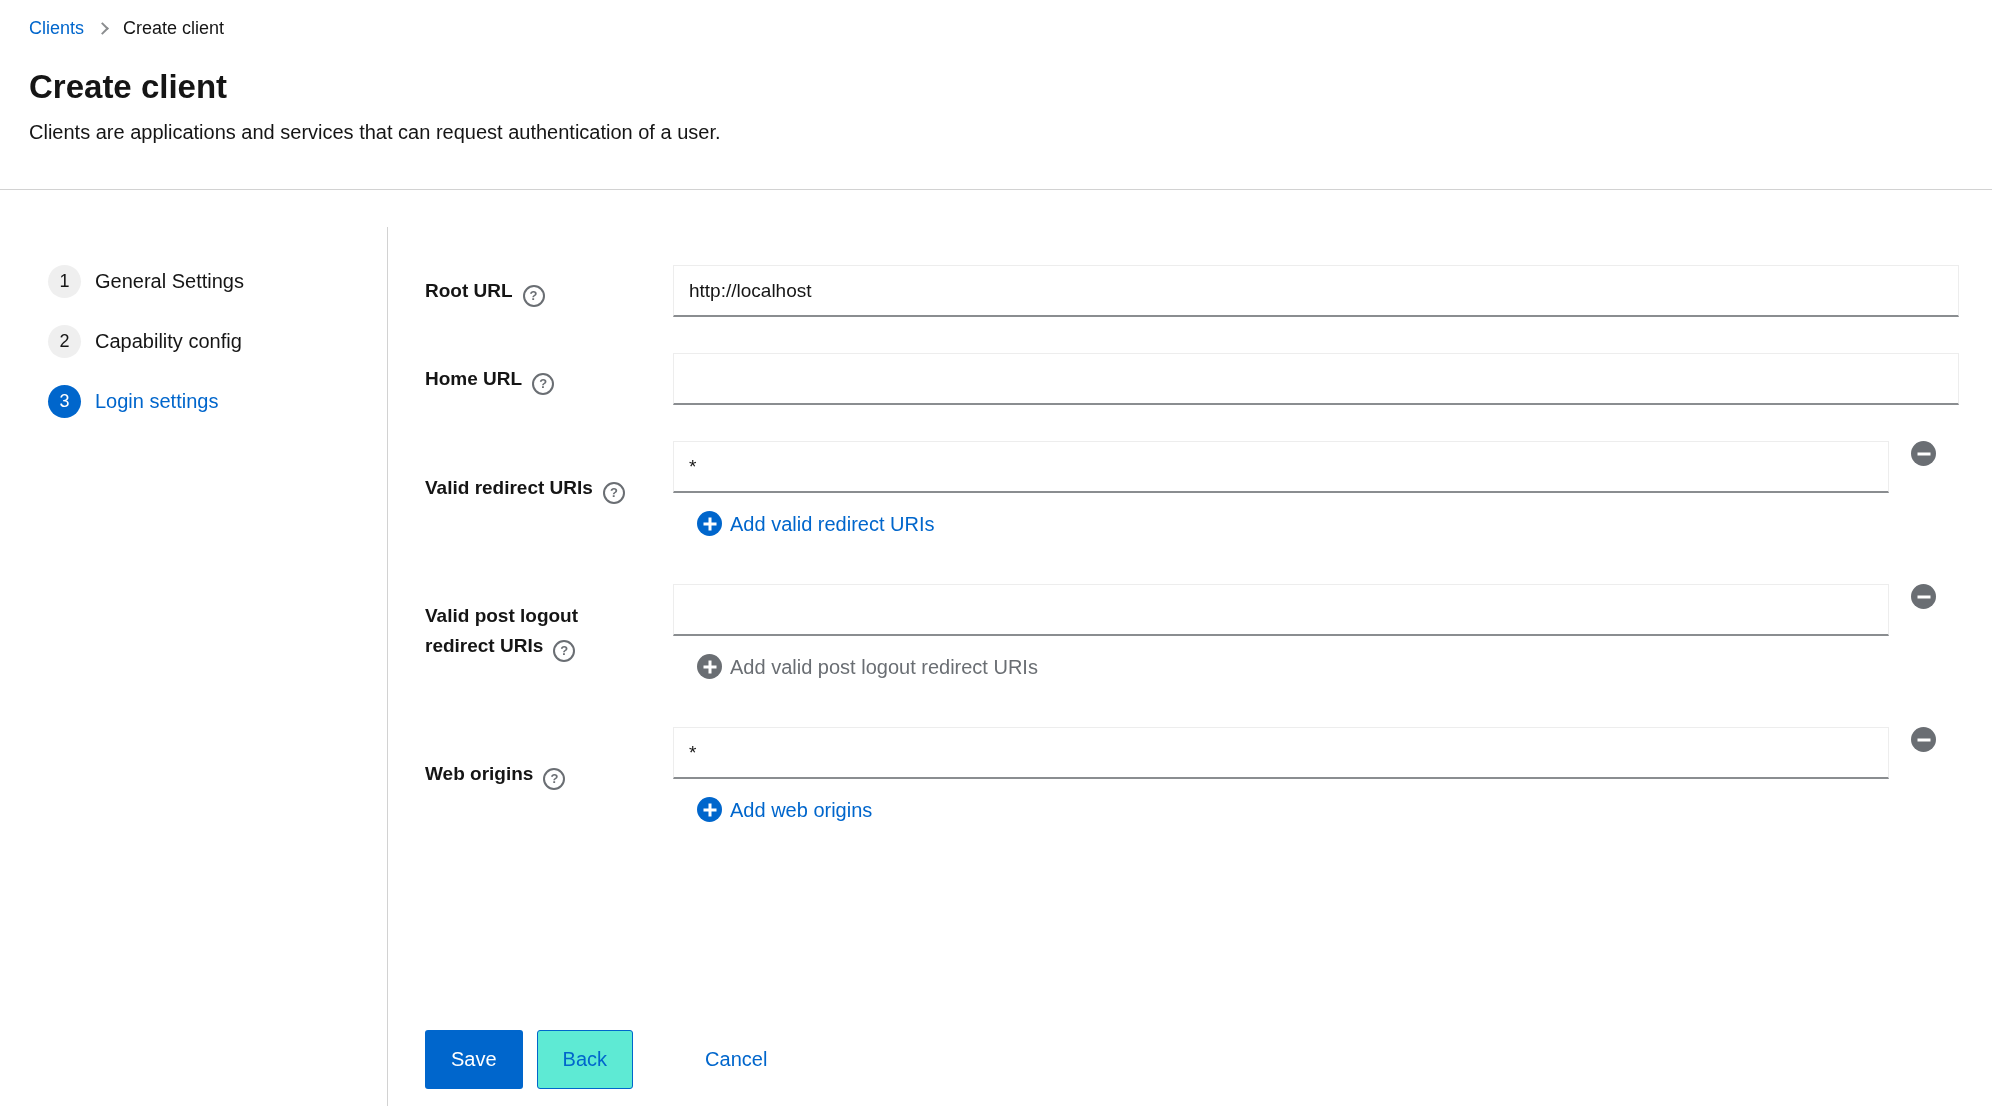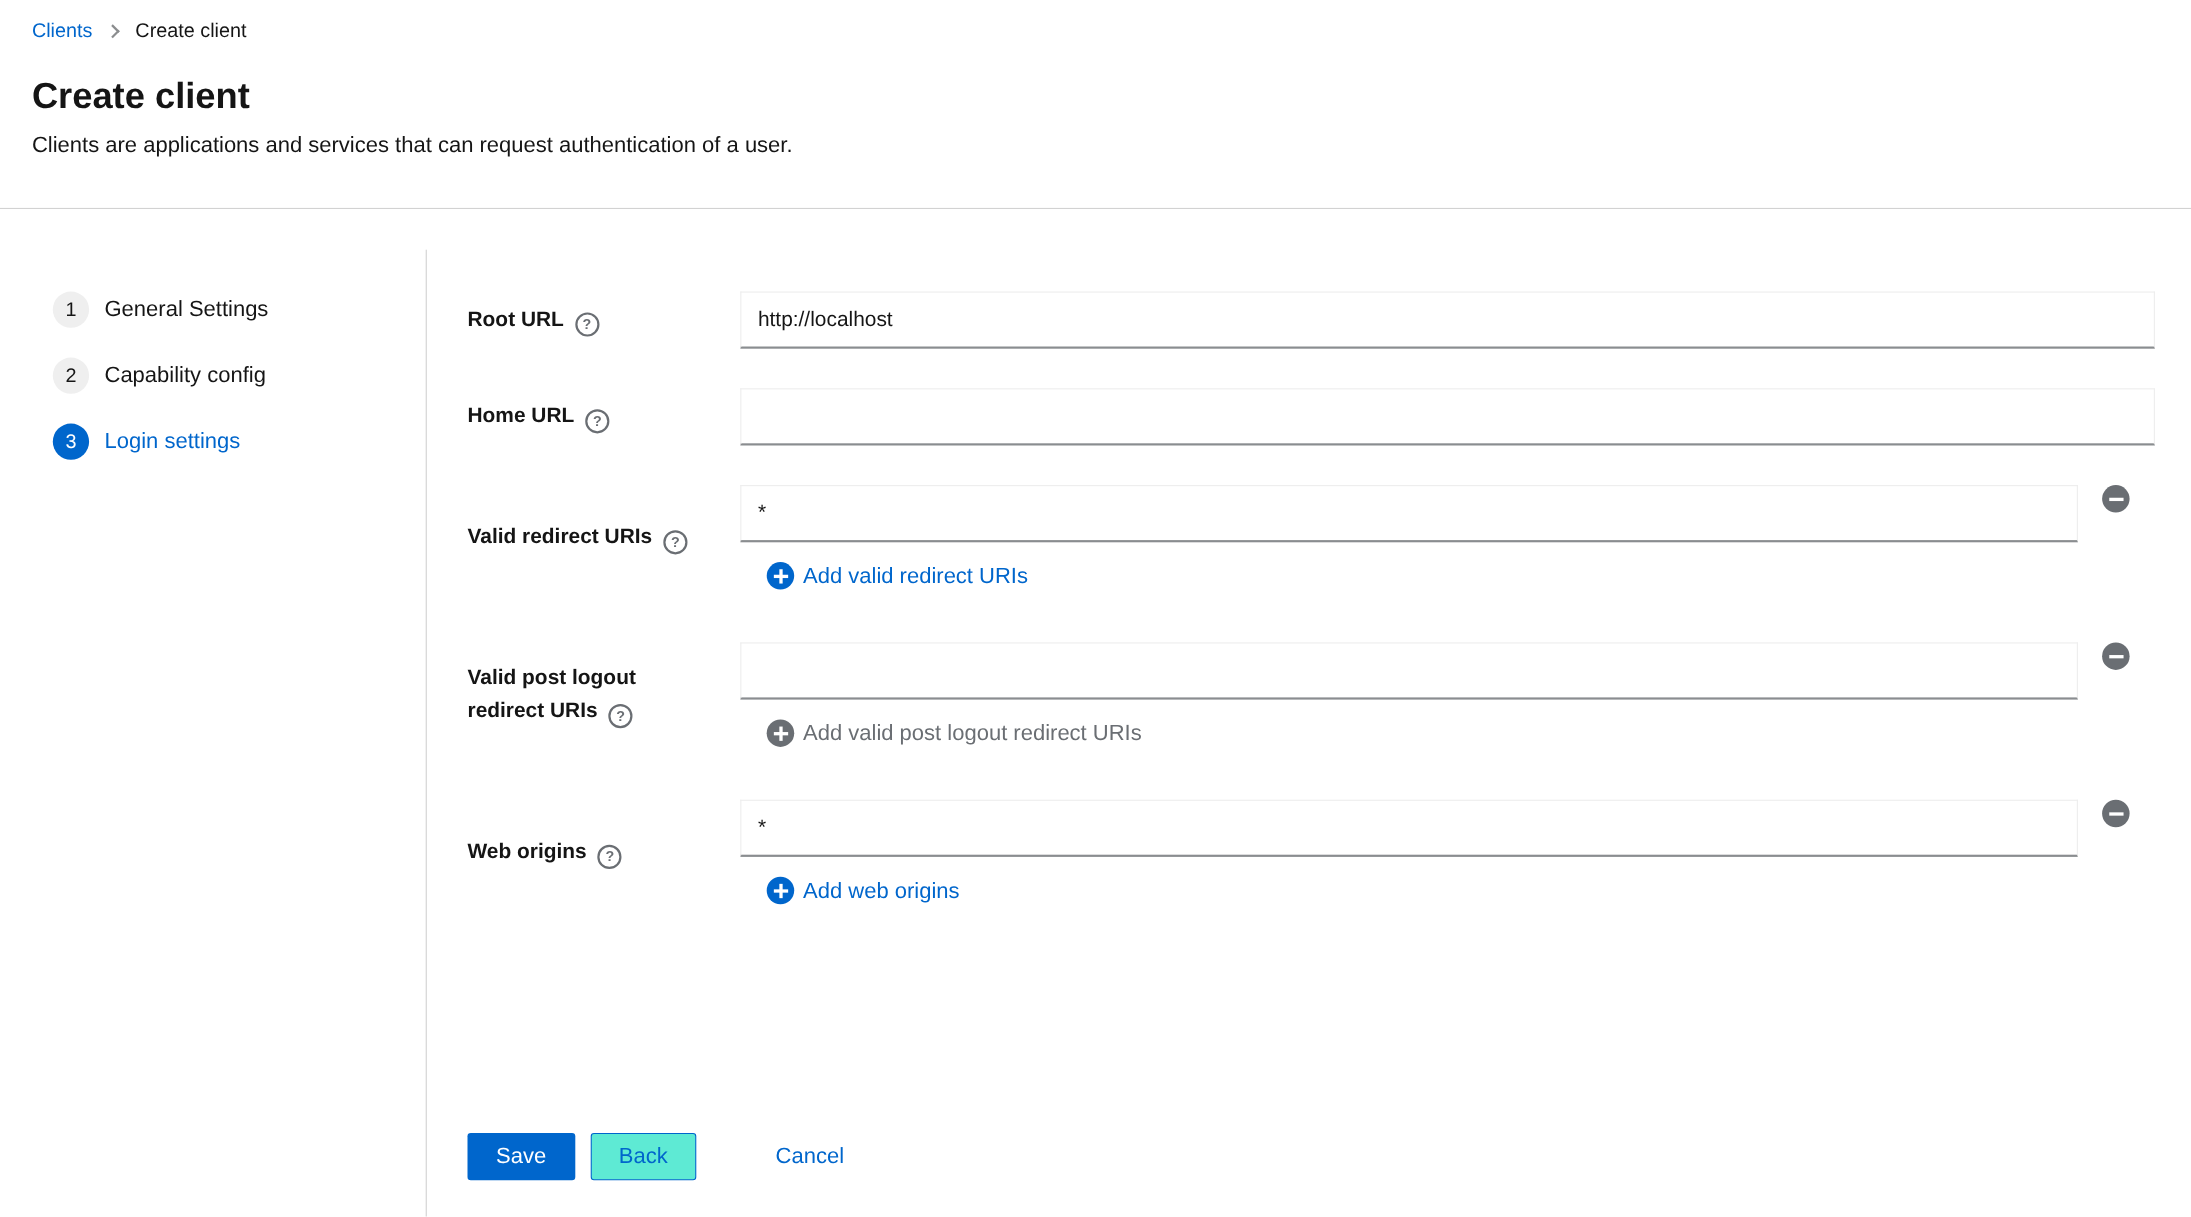--- a/index.html
+++ b/index.html
@@ -57,21 +57,21 @@
     padding:0; cursor:pointer; line-height:0; }
 
   .add-row { display:flex; align-items:flex-end; gap:8px; margin-top:18px; padding-left:24px;
     background:none; border:none; font-family:inherit; cursor:pointer; }
   .add-row .add-label { font-size:20px; color:#0066cc; }
   .add-row.disabled { cursor:default; }
   .add-row.disabled .add-label { color:#6a6e73; }
 
   
   .actions { margin-top:208px; display:flex; align-items:center; }
-  .btn { height:43px; font-size:20px; font-family:inherit; border-radius:3px; cursor:pointer; }
+  .btn { height:59px; font-size:20px; font-family:inherit; border-radius:3px; cursor:pointer; }
   .btn-primary { background:#0066cc; color:#fff; border:none; padding:0 26px; }
   .btn-secondary { background:#5eead4; color:#0066cc; border:1px solid #0066cc; padding:0 25px; margin-left:14px; }
   .btn-link { background:none; border:none; color:#0066cc; font-size:20px; font-family:inherit;
     margin-left:72px; cursor:pointer; }
 </style>
 </head>
 <body>
 
 <header class="page-header">
   <nav class="breadcrumb">

